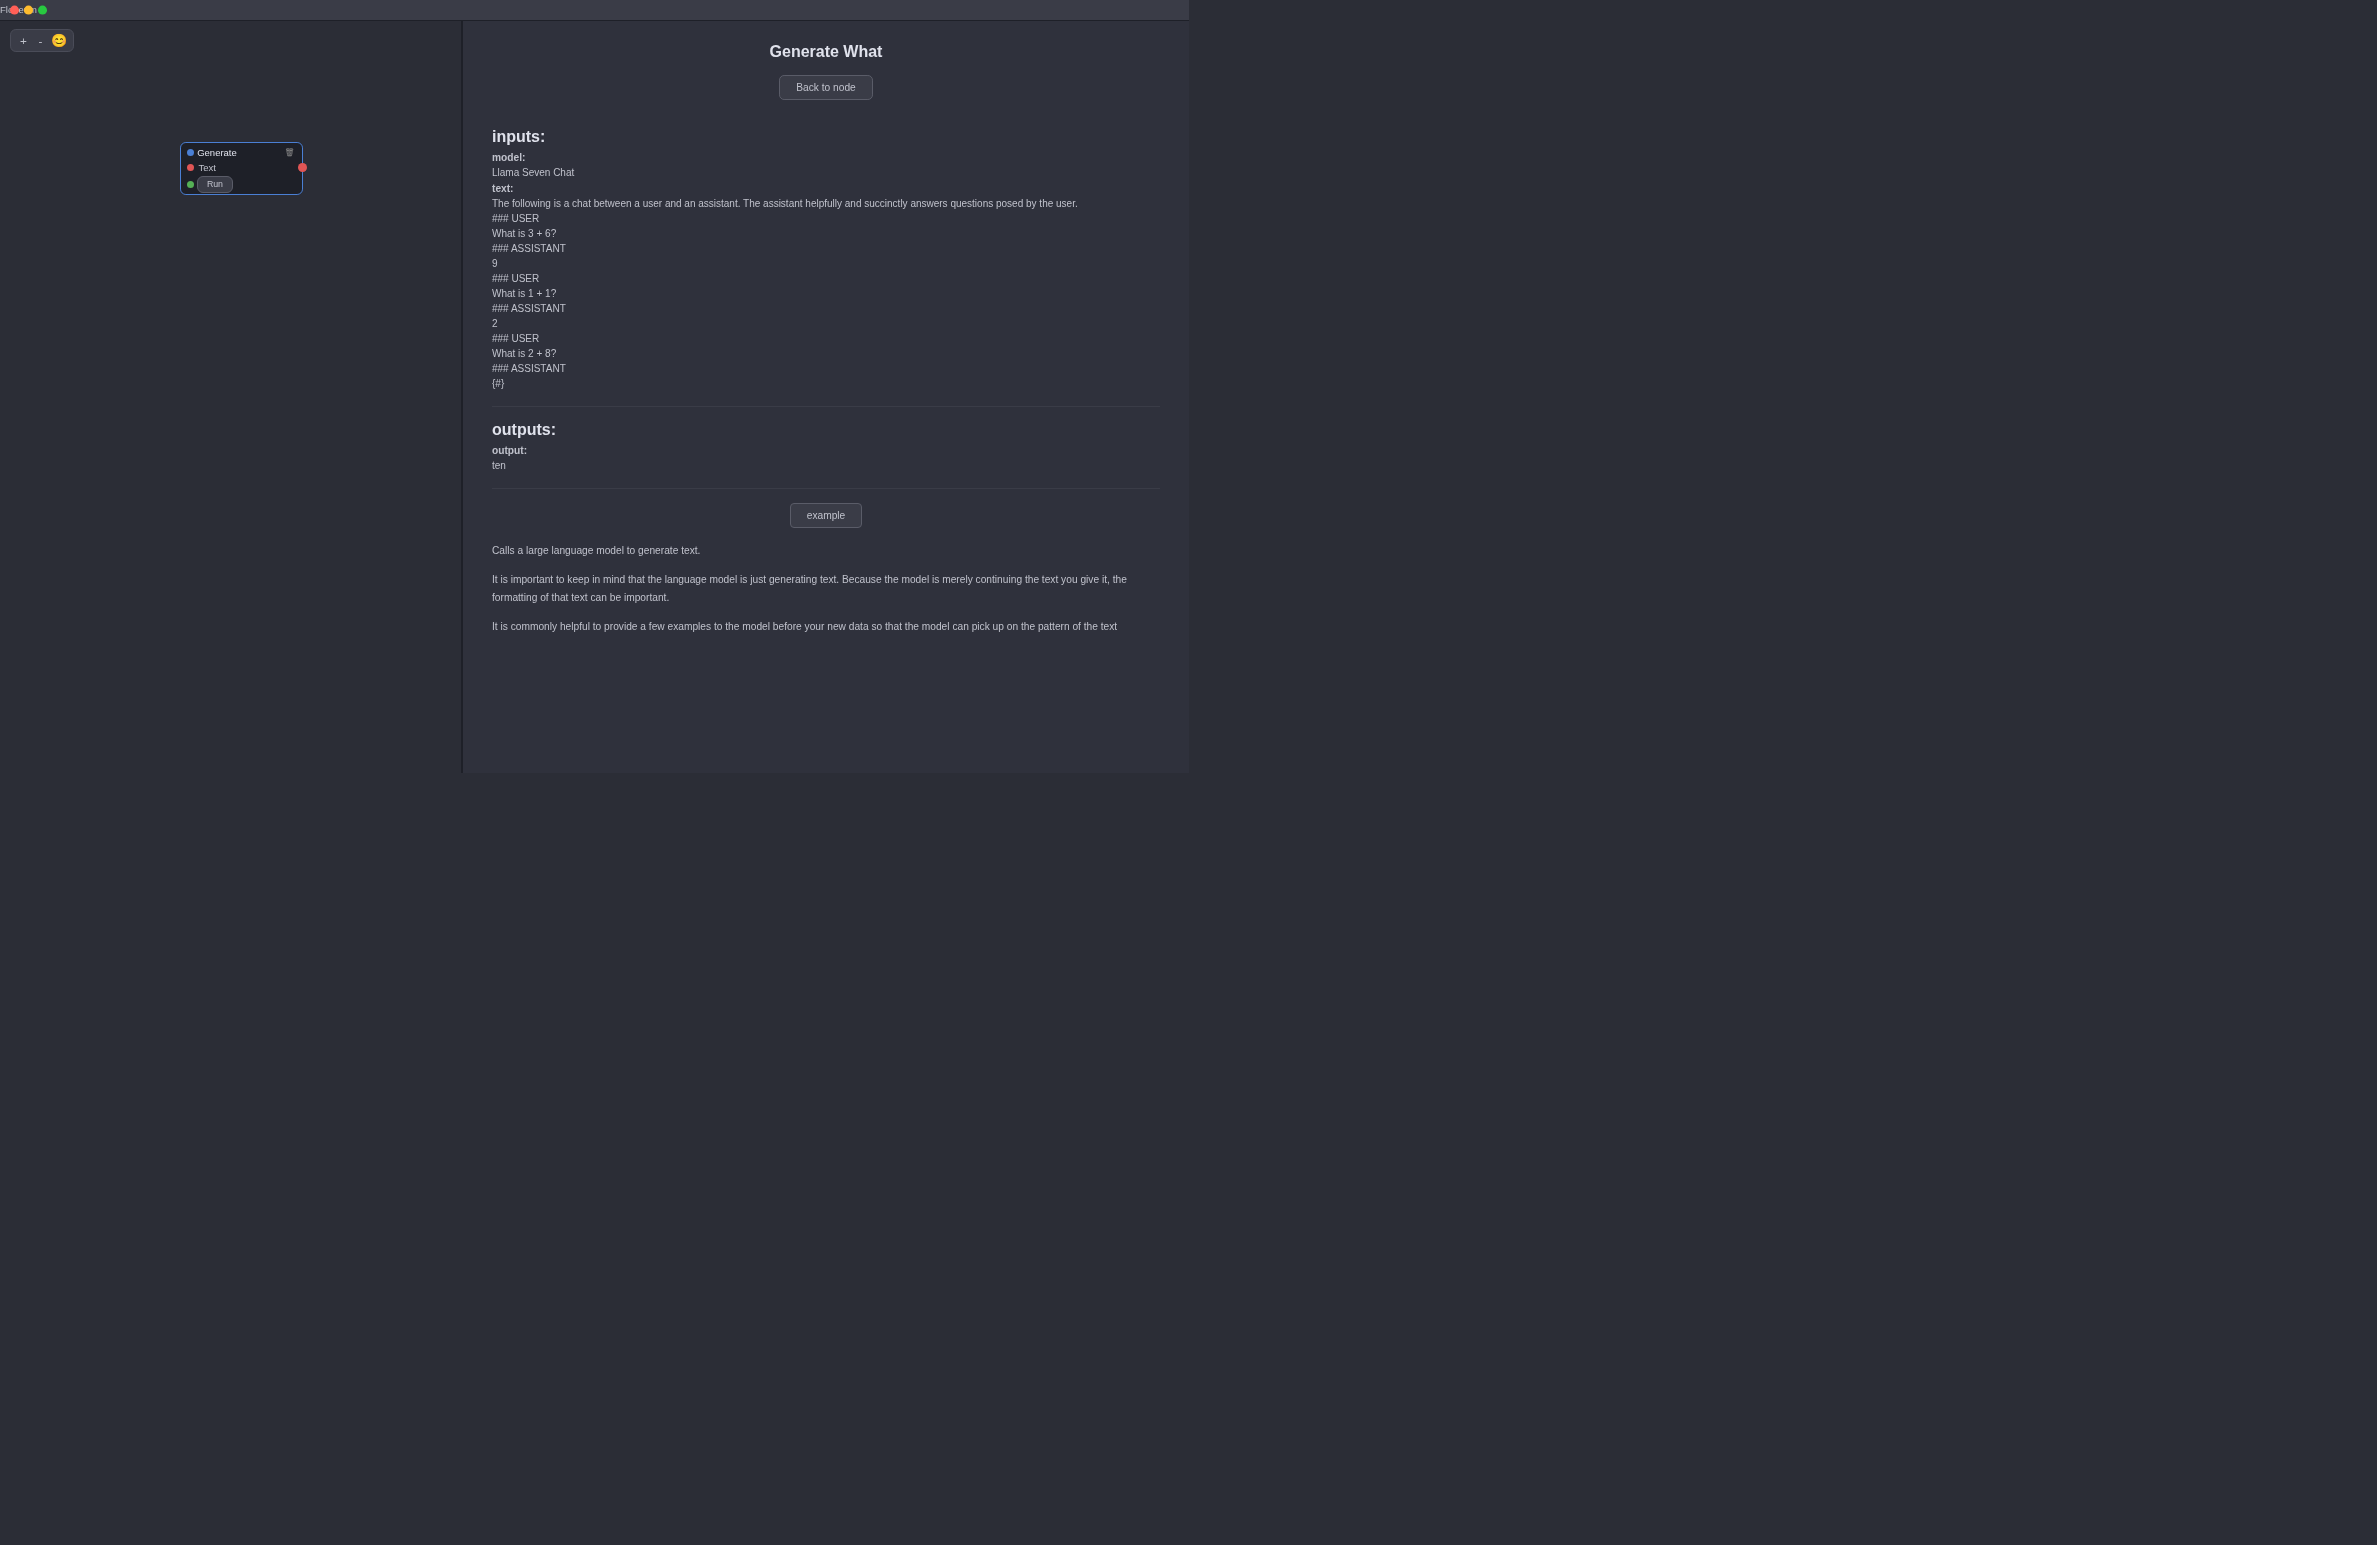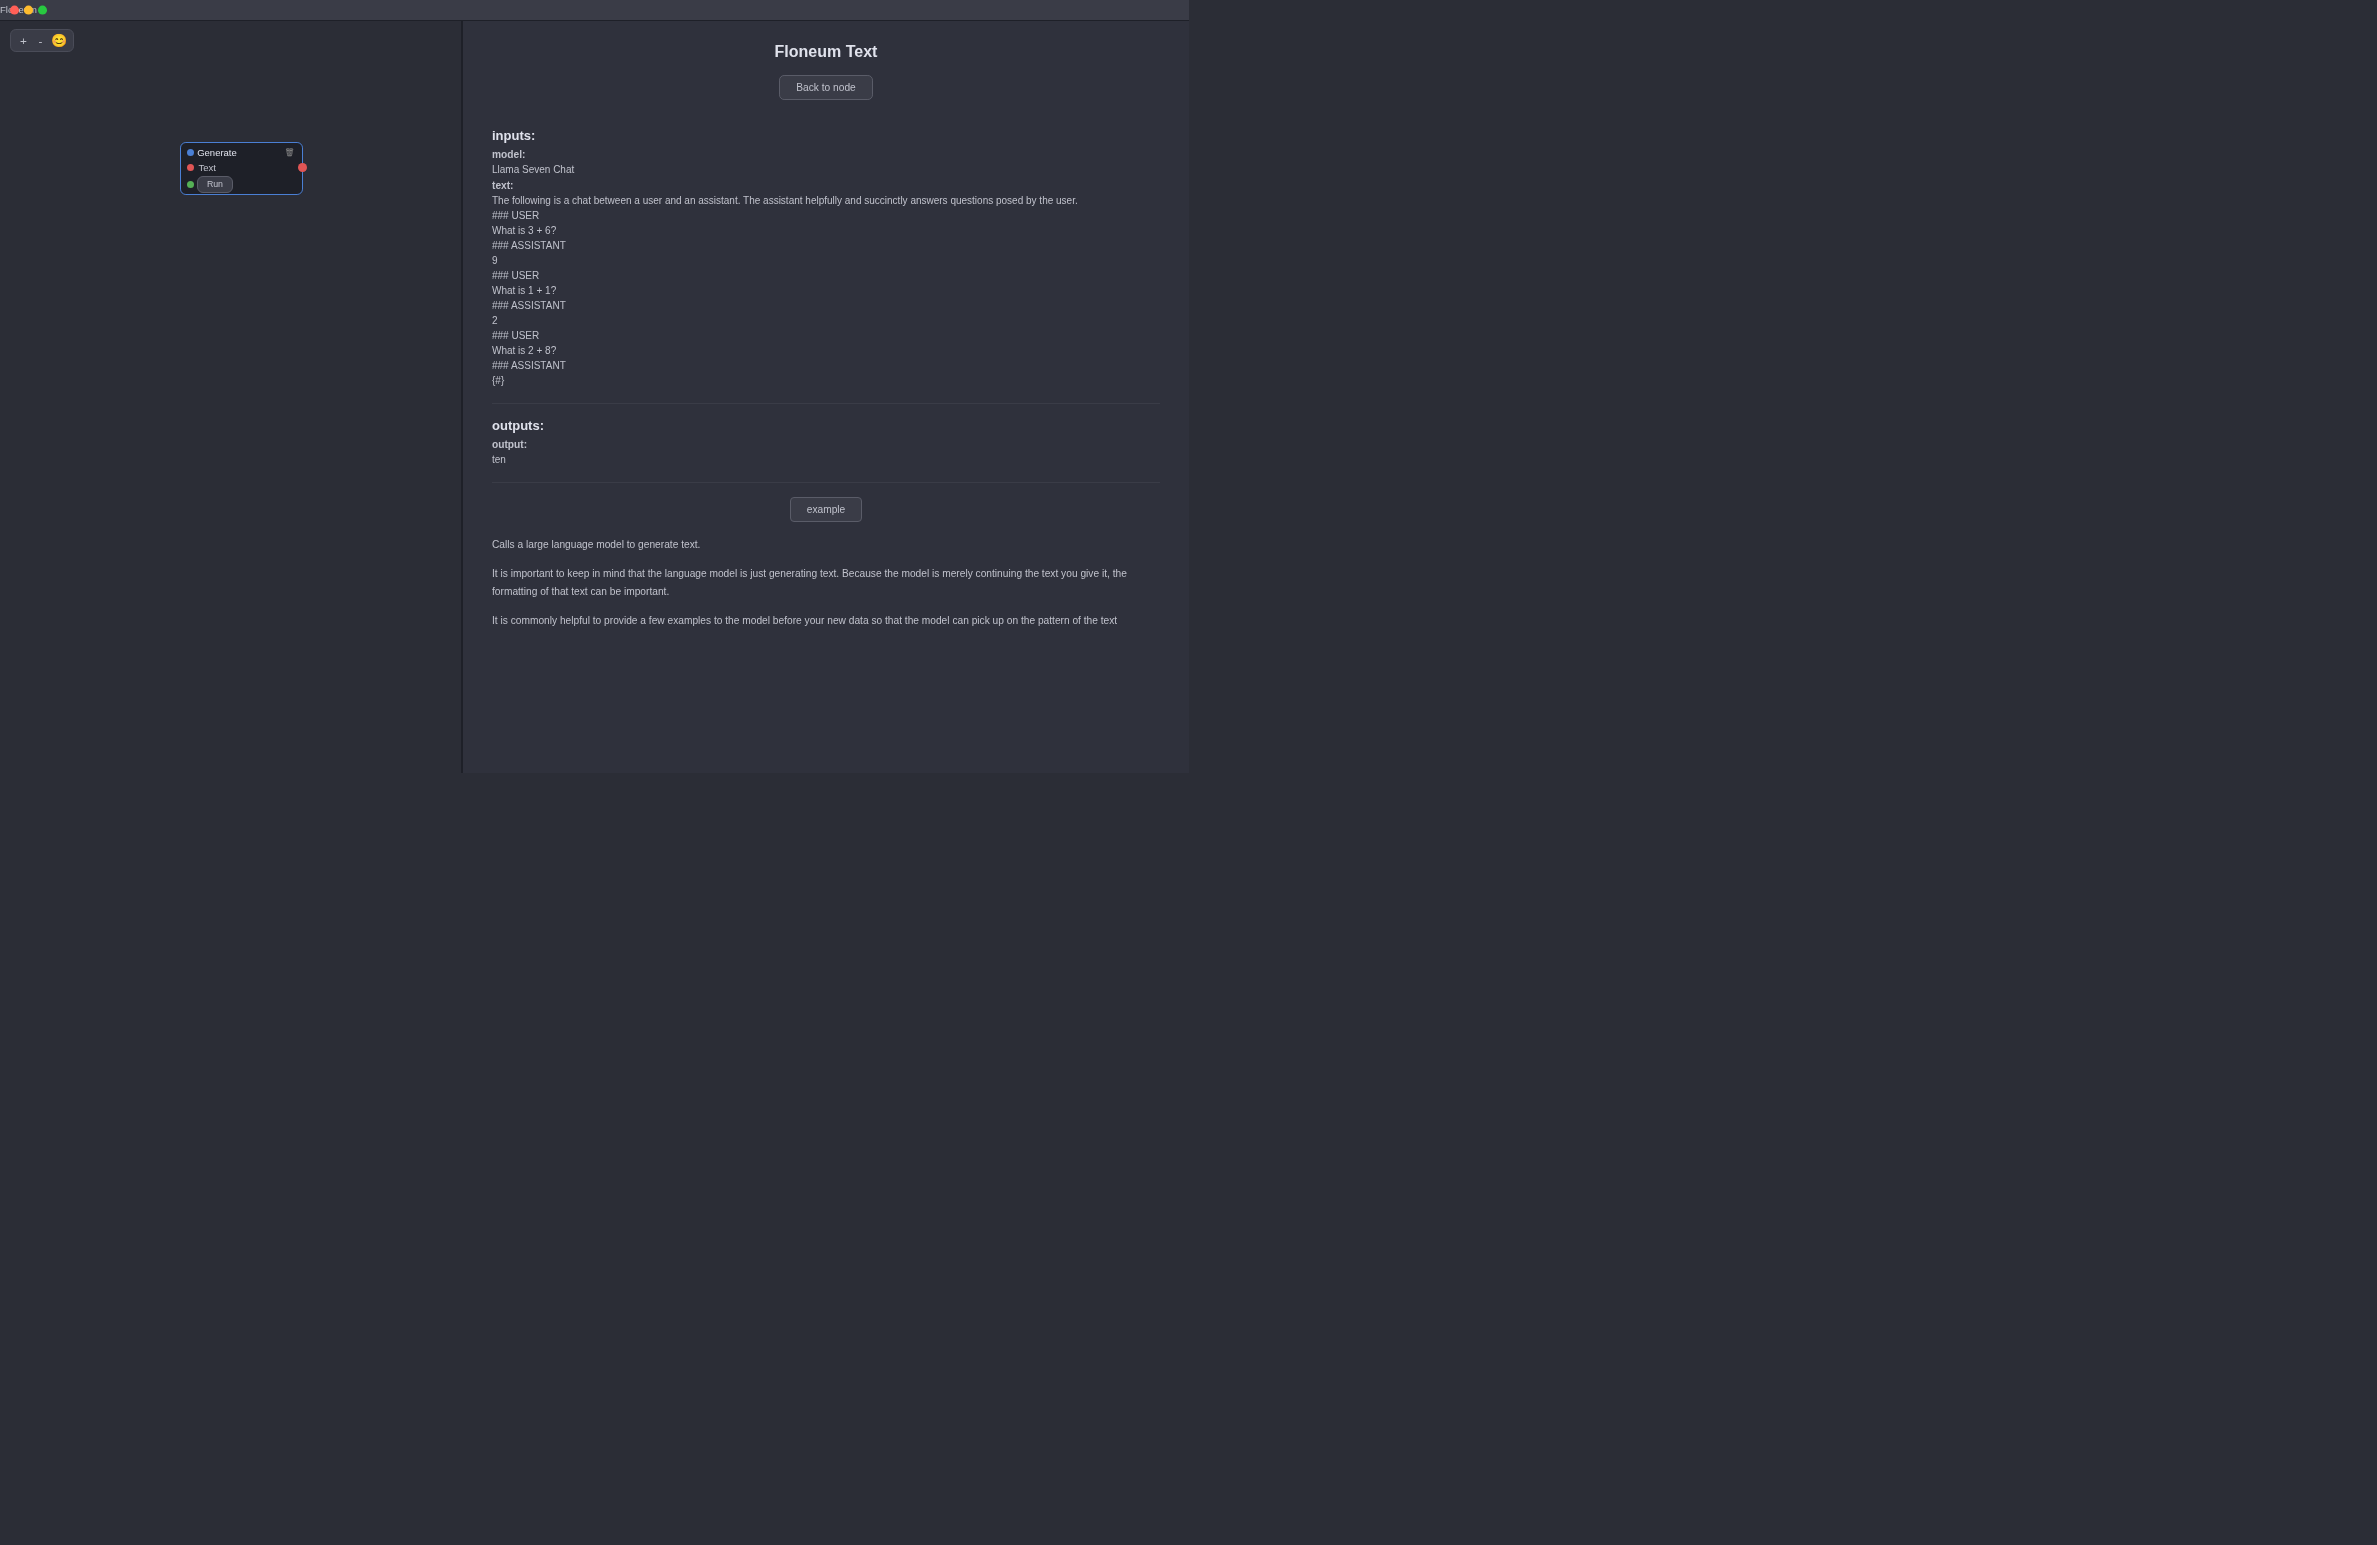--- a/index.html
+++ b/index.html
@@ -233,21 +233,21 @@
       border-radius: 5.1px;
       color: #c0c2cc;
       font-size: 10.2px;
       padding: 5.9px 16px;
       cursor: pointer;
       font-weight: 500;
     }
 
     .section-label {
       color: #e0e2ec;
-      font-size: 13px;
+      font-size: 16px;
       font-weight: 700;
       margin-bottom: 5.9px;
     }
 
     .field-label {
       color: #c0c2cc;
       font-size: 10.2px;
       margin-bottom: 2.2px;
       font-weight: bold;
     }
@@ -326,21 +326,21 @@
     <div class="node-row">
       <div class="node-dot-green"></div>
       <button class="node-run-btn">Run</button>
     </div>
   </div>
 </div>
 
 <div class="panel-divider"></div>
 
 <div class="right-panel">
-  <h1 class="panel-title">Floneum Text</h1>
+  <h1 class="panel-title">Generate What</h1>
 
   <div class="back-btn-container">
     <button class="back-btn">Back to node</button>
   </div>
 
   <div class="section-label">inputs:</div>
 
   <div class="field-label">model:</div>
   <div class="field-value">Llama Seven Chat</div>
 

